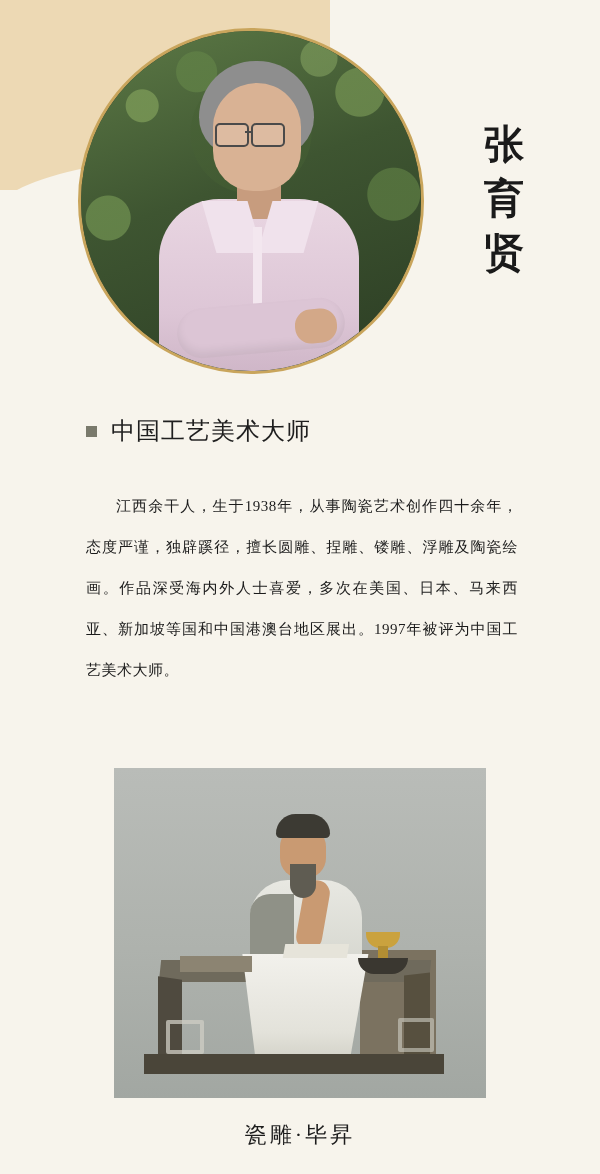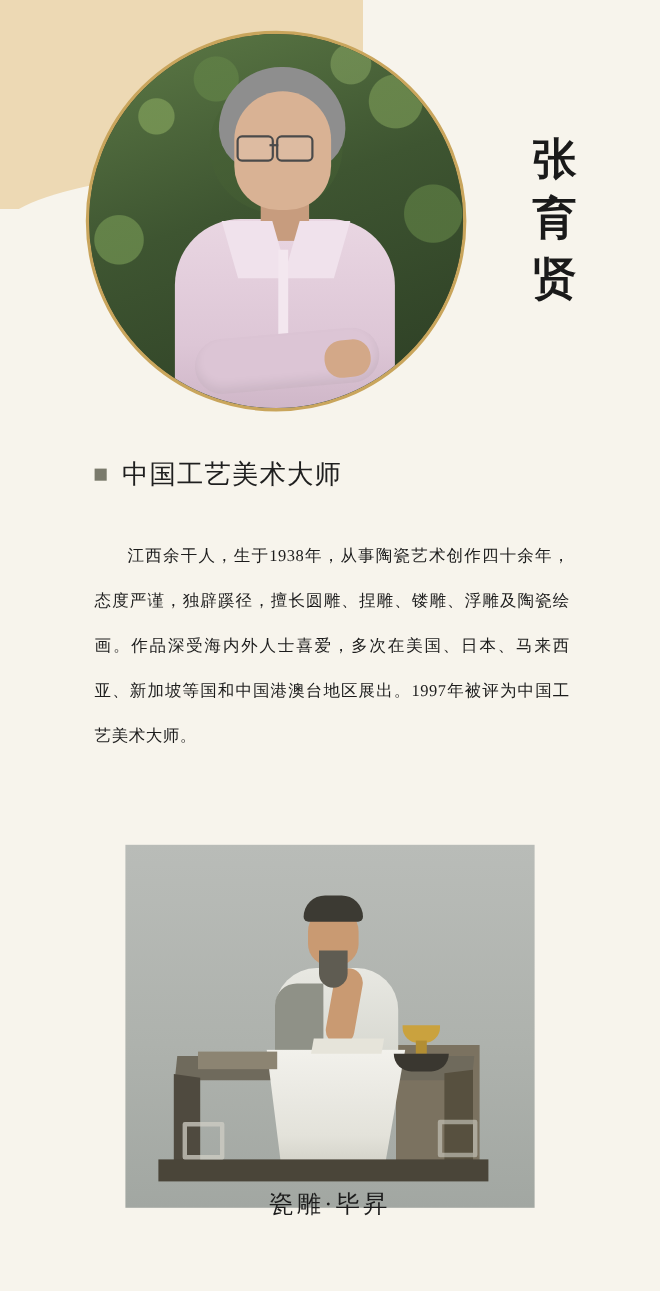--- a/index.html
+++ b/index.html
@@ -351,21 +351,21 @@
     left: 284px; top: 250px;
     width: 28px; height: 26px;
     border: 4px solid #cfcec4;
     border-radius: 2px;
     opacity: 0.6;
   }
 
   
   .caption {
     position: absolute;
-    top: 1080px;
+    top: 1120px;
     left: 0;
     width: 600px;
     text-align: center;
     font-family: "Liberation Serif", serif;
     font-size: 22px;
     color: #1c1c1c;
     letter-spacing: 3px;
     z-index: 4;
   }
 </style>

